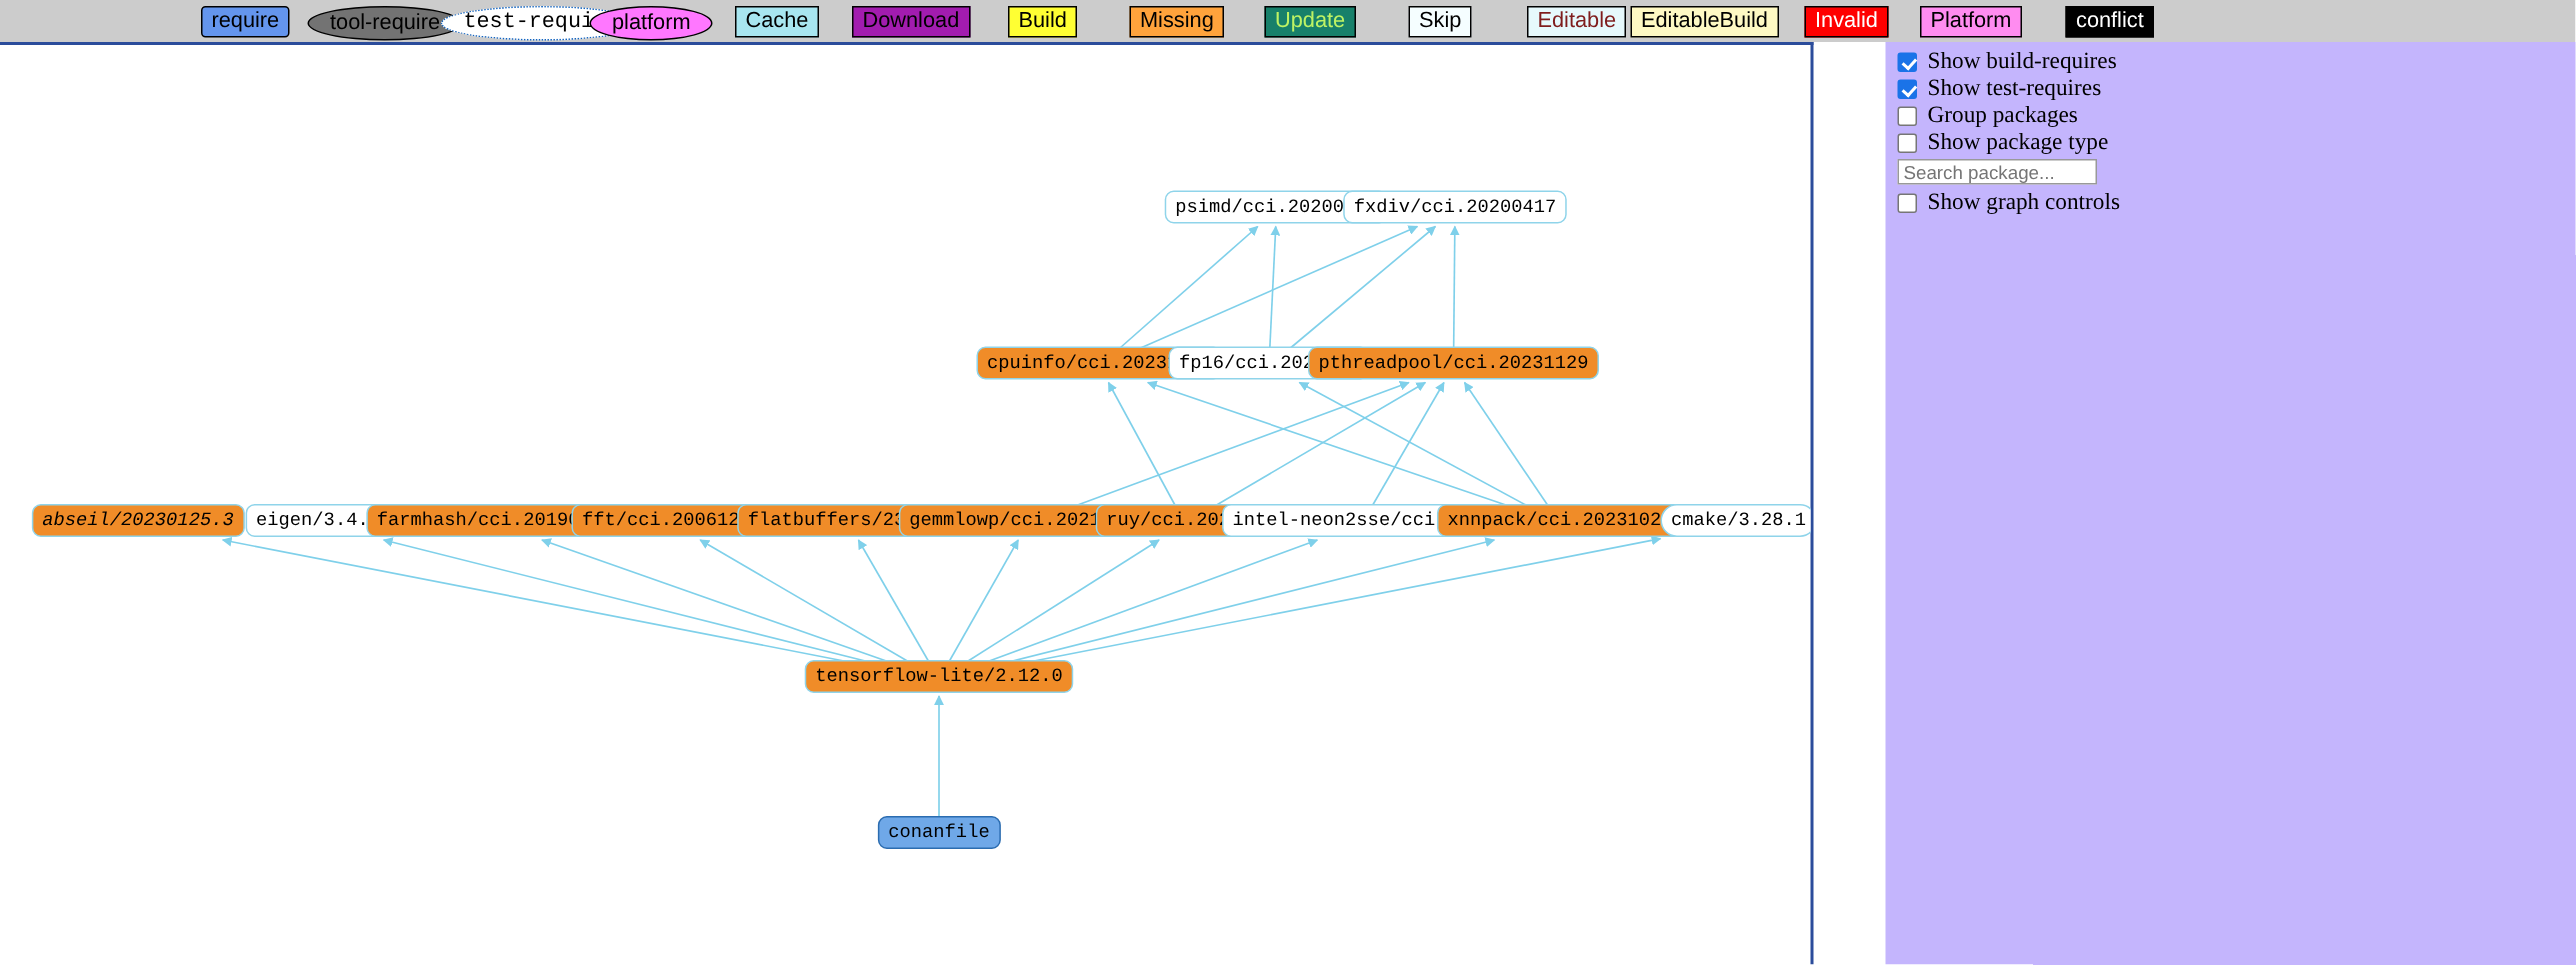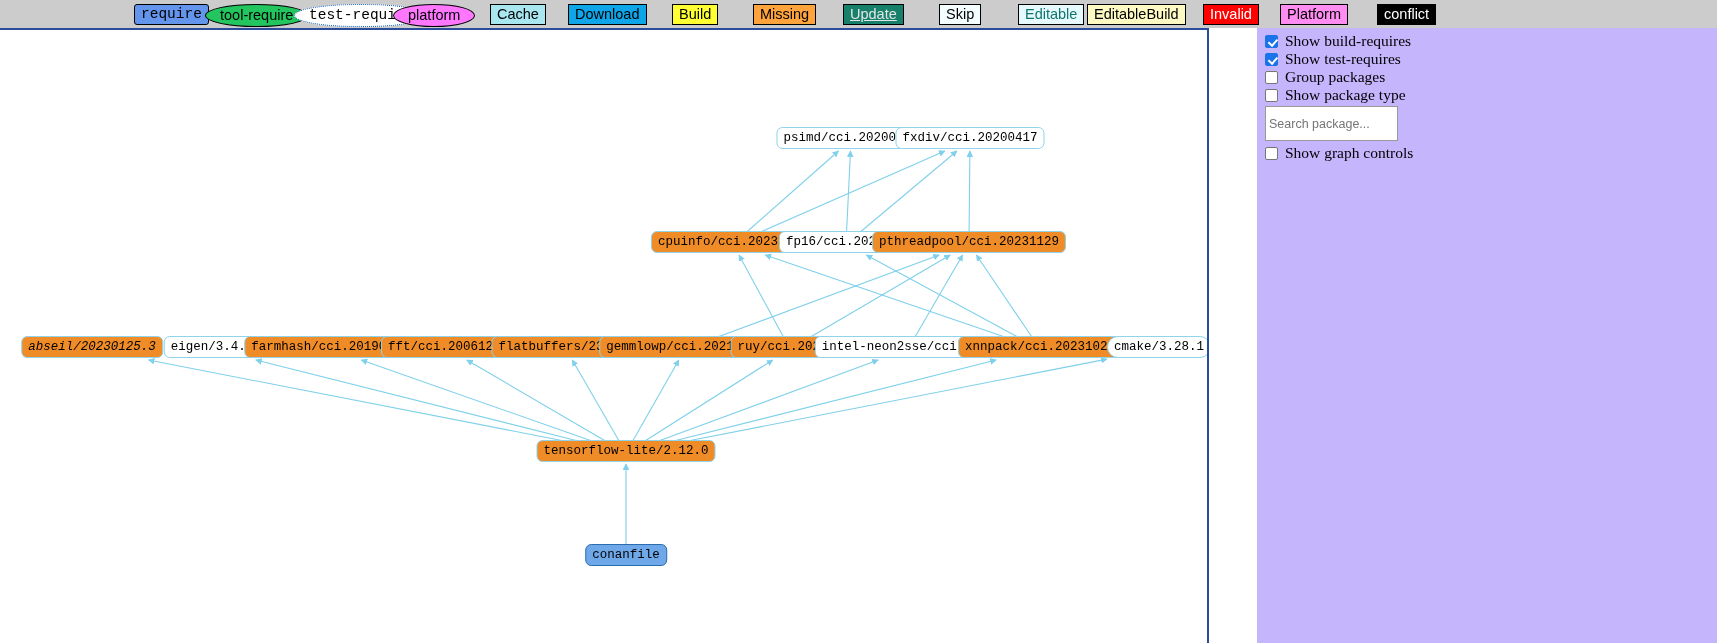--- a/index.html
+++ b/index.html
@@ -23,21 +23,21 @@
     top: 4px;
     font-family: "Liberation Sans", sans-serif;
     font-size: 14.5px;
     line-height: 17px;
     color: #000000;
     text-align: center;
     white-space: nowrap;
     box-sizing: border-box;
     padding: 1px 6px;
   }
-  .lg-rect  { border: 1.5px solid #000; border-radius: 3px; font-family: Liberation Mono, monospace; }
+  .lg-rect  { border: 1.5px solid #000; border-radius: 3px; }
   .lg-ell   { border: 1.5px solid #000; border-radius: 50%; padding: 2px 14px; }
   .lg-dash  { border: 1.5px dotted #1565c0; border-radius: 50%; padding: 2px 14px; font-family: Liberation Mono, monospace; }
   .lg-plain { border: 1.5px solid #000; }
 
   
   #canvas {
     position: absolute; left: 0; top: 28px;
     width: 1209px; height: 615px;
     background: #ffffff;
     border-top: 2.5px solid #2b4c9b;
@@ -100,21 +100,21 @@
   }
   .cb-label {
     font-family: "Liberation Serif", serif;
     font-size: 15.5px;
     color: #000000;
     white-space: nowrap;
   }
   #search-input {
     display: block;
     width: 133px;
-    height: 35px;
+    height: 17px;
     margin: 2px 0 3px 0;
     box-sizing: border-box;
     font-family: "Liberation Sans", sans-serif;
     font-size: 12.5px;
     color: #555555;
     background: #ffffff;
     border: 1px solid #999999;
     padding: 1px 3px;
   }
   #pkg-info {
@@ -125,30 +125,30 @@
     white-space: nowrap;
   }
 </style>
 </head>
 <body>
 
 <div id="app">
 
   <div id="legend">
       <div class="legend-item lg-rect" style="left: 134px; background: rgb(100, 149, 237); color: rgb(0, 0, 0);">require</div>
-      <div class="legend-item lg-ell" style="left: 205px; background: #22c55e; color: rgb(0, 0, 0);">tool-require</div>
+      <div class="legend-item lg-ell" style="left: 205px; background: #737373; color: rgb(0, 0, 0);">tool-require</div>
       <div class="legend-item lg-dash" style="left: 294px; background: rgb(255, 255, 255); color: rgb(0, 0, 0);">test-require</div>
       <div class="legend-item lg-ell" style="left: 393px; background: rgb(255, 119, 255); color: rgb(0, 0, 0);">platform</div>
       <div class="legend-item lg-plain" style="left: 490px; background: rgb(168, 230, 240); color: rgb(0, 0, 0);">Cache</div>
-      <div class="legend-item lg-plain" style="left: 568px; background: #0ea5e9; color: rgb(0, 0, 0);">Download</div>
+      <div class="legend-item lg-plain" style="left: 568px; background: #a21caf; color: rgb(0, 0, 0);">Download</div>
       <div class="legend-item lg-plain" style="left: 672px; background: rgb(255, 255, 51); color: rgb(0, 0, 0);">Build</div>
       <div class="legend-item lg-plain" style="left: 753px; background: rgb(255, 163, 60); color: rgb(0, 0, 0);">Missing</div>
-      <div class="legend-item lg-plain" style="left: 843px; background: rgb(23, 128, 106); color: #e5e5e5; text-decoration: underline;">Update</div>
+      <div class="legend-item lg-plain" style="left: 843px; background: rgb(23, 128, 106); color: #bef264;">Update</div>
       <div class="legend-item lg-plain" style="left: 939px; background: rgb(245, 254, 255); color: rgb(0, 0, 0);">Skip</div>
-      <div class="legend-item lg-plain" style="left: 1018px; background: rgb(230, 249, 252); color: #0f766e;">Editable</div>
+      <div class="legend-item lg-plain" style="left: 1018px; background: rgb(230, 249, 252); color: #7f1d1d;">Editable</div>
       <div class="legend-item lg-plain" style="left: 1087px; background: #fef9c3; color: rgb(0, 0, 0);">EditableBuild</div>
       <div class="legend-item lg-plain" style="left: 1203px; background: rgb(255, 0, 0); color: rgb(255, 255, 255);">Invalid</div>
       <div class="legend-item lg-plain" style="left: 1280px; background: rgb(255, 140, 240); color: rgb(0, 0, 0);">Platform</div>
       <div class="legend-item lg-plain" style="left: 1377px; background: rgb(0, 0, 0); color: rgb(255, 255, 255);">conflict</div>
     </div>
 
   <div id="canvas">
     <svg id="edges" xmlns="http://www.w3.org/2000/svg" viewBox="0 0 1209 615">
       <defs>
         <marker id="arrow" viewBox="0 0 10 10" refX="9" refY="5" markerWidth="6" markerHeight="6" orient="auto-start-reverse">

